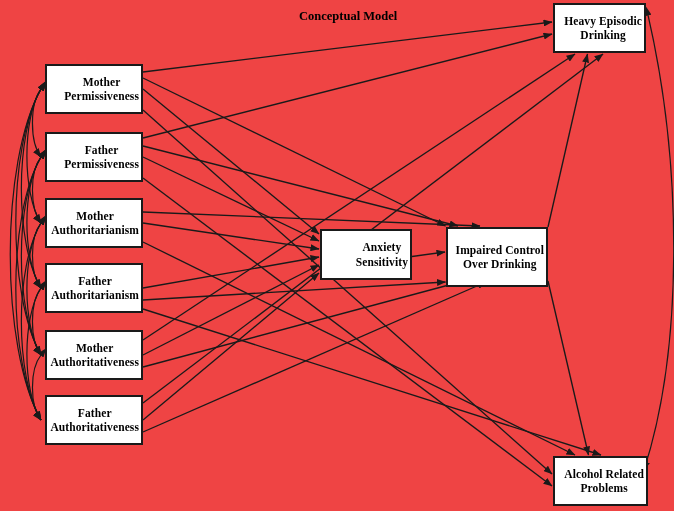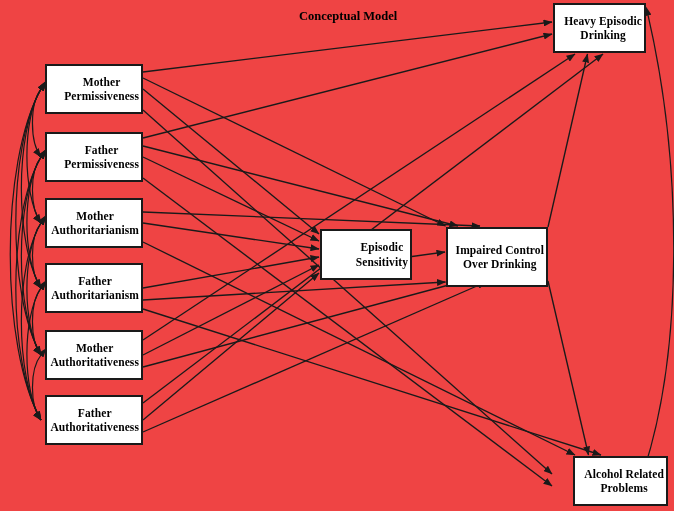--- a/index.html
+++ b/index.html
@@ -131,28 +131,28 @@
     </div>
     <div class="node-box" style="left: 45px; top: 330px; width: 98px; height: 50px;">
       <span class="node-label">Mother
 Authoritativeness</span>
     </div>
     <div class="node-box" style="left: 45px; top: 395px; width: 98px; height: 50px;">
       <span class="node-label">Father
 Authoritativeness</span>
     </div>
     <div class="node-box" style="left: 320px; top: 229px; width: 92px; height: 51px;">
-      <span class="node-label">Episodic
+      <span class="node-label">Anxiety
 Sensitivity</span>
     </div>
     <div class="node-box" style="left: 446px; top: 227px; width: 102px; height: 60px;">
       <span class="node-label">Impaired Control
 Over Drinking</span>
     </div>
     <div class="node-box" style="left: 553px; top: 3px; width: 93px; height: 50px;">
       <span class="node-label">Heavy Episodic
 Drinking</span>
     </div>
-    <div class="node-box" style="left: 553px; top: 456px; width: 95px; height: 50px; margin-left: 20px;">
+    <div class="node-box" style="left: 553px; top: 456px; width: 95px; height: 50px;">
       <span class="node-label">Alcohol Related
 Problems</span>
     </div>
   </div>
 
 </body></html>

